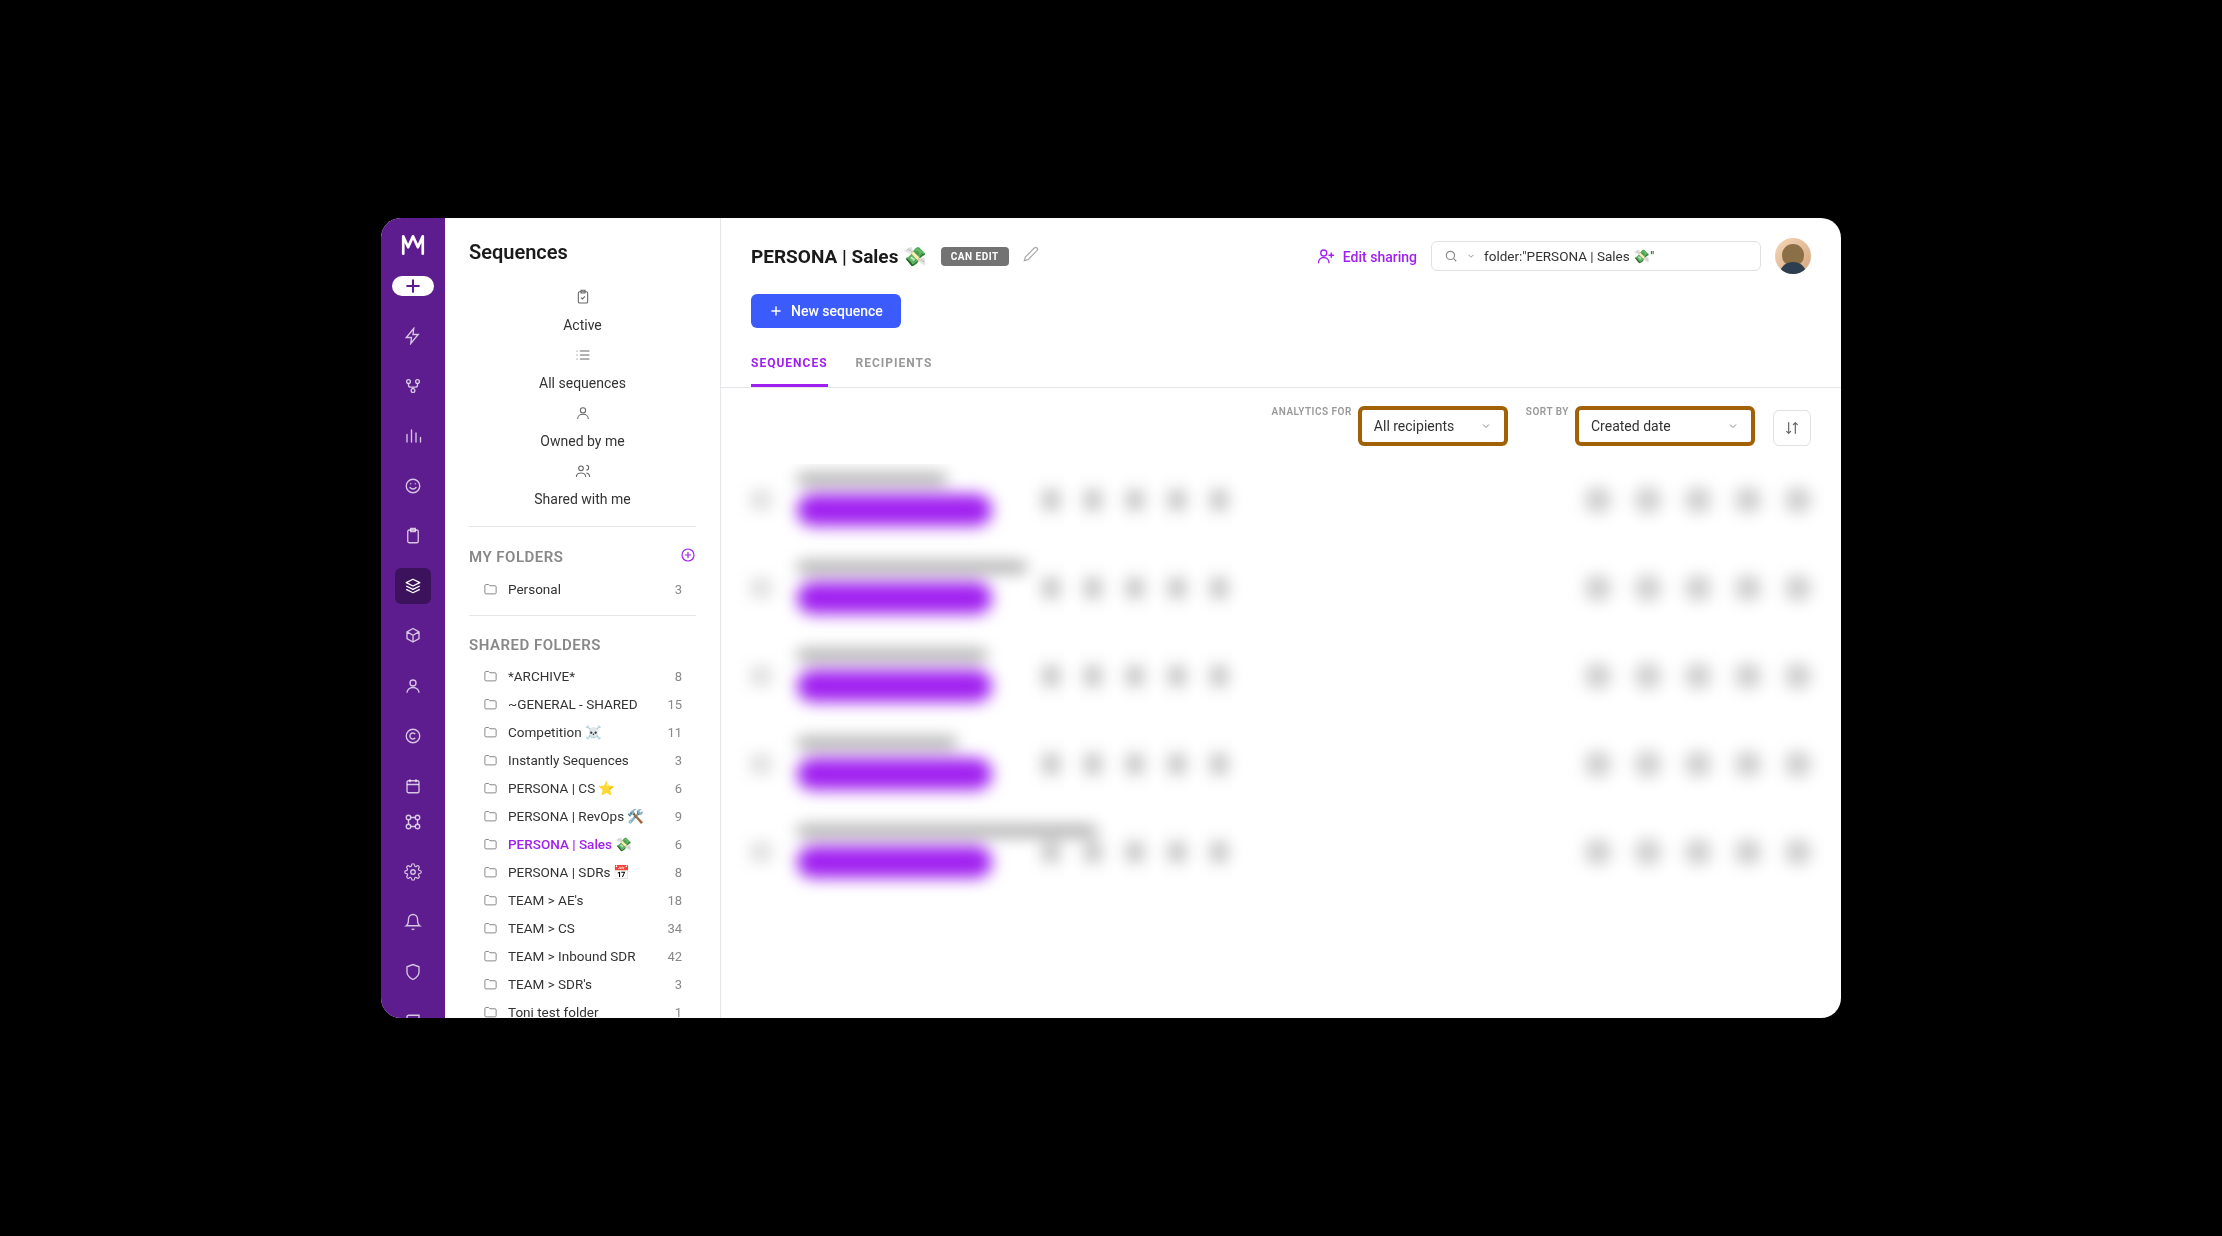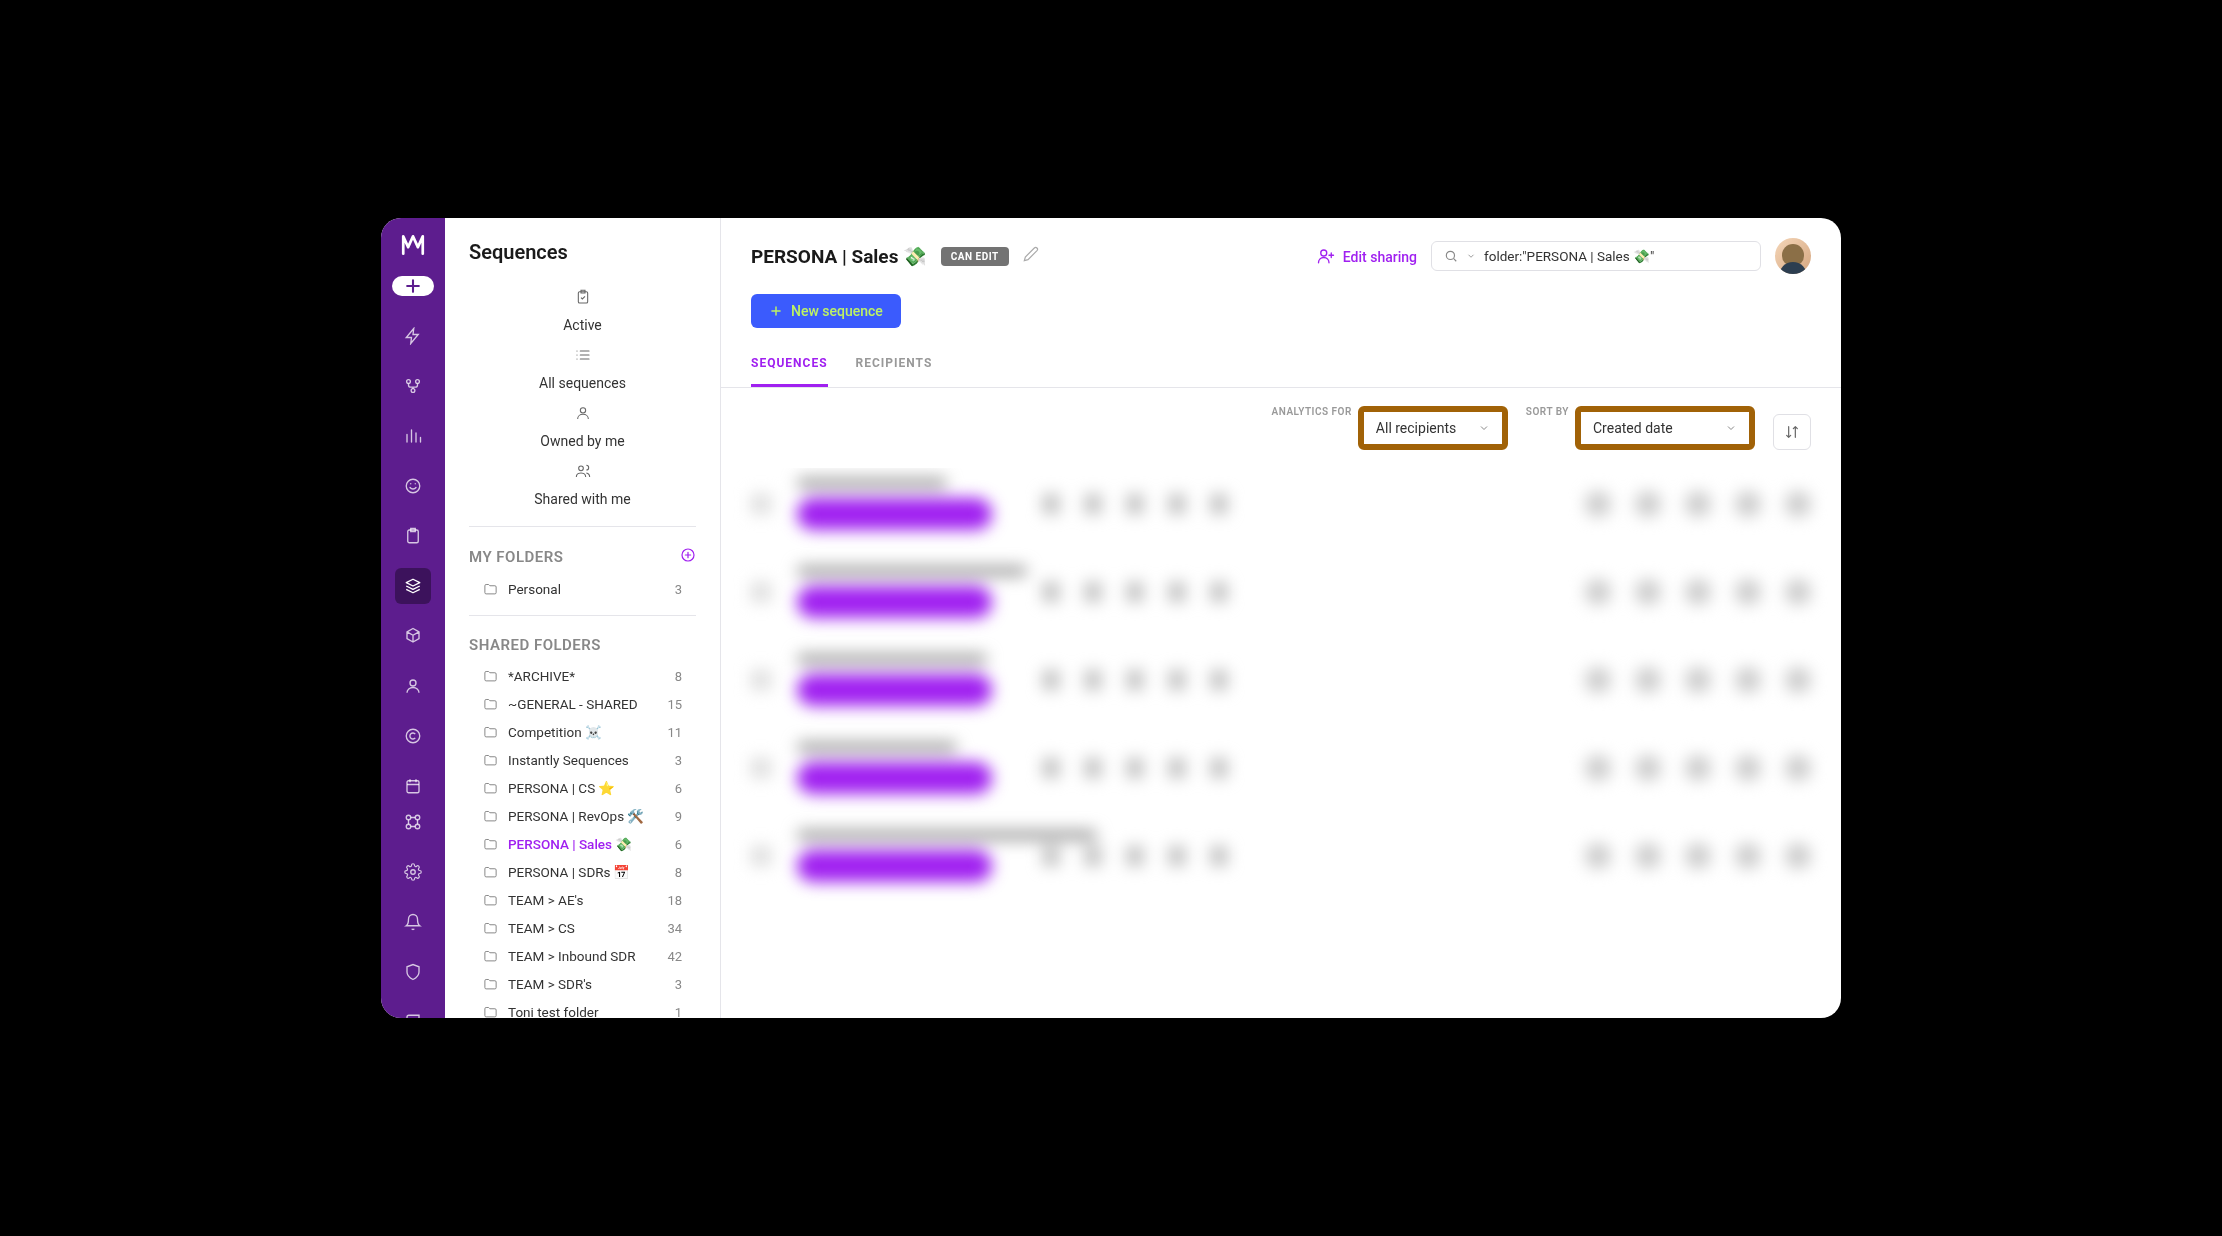--- a/index.html
+++ b/index.html
@@ -43,30 +43,30 @@
 .topbar-spacer { flex: 1; }
 .edit-sharing { display: flex; align-items: flex-end; gap: 8px; color: #A020F0; font-size: 14px; font-weight: 500; cursor: pointer; }
 .search-box { display: flex; align-items: center; border: 1px solid #E0E0E5; border-radius: 6px; padding: 6px 12px; width: 330px; gap: 8px; }
 .search-box svg { color: #888; }
 .search-input { border: none; outline: none; font-size: 13.5px; flex: 1; color: #333; background: transparent; }
 .avatar { width: 36px; height: 36px; border-radius: 50%; background: linear-gradient(135deg, #f5d6b8, #d4a680); display: flex; align-items: center; justify-content: center; overflow: hidden; cursor: pointer; position: relative; }
 .avatar::before { content: ""; position: absolute; width: 22px; height: 22px; background: #8B6F47; border-radius: 50% 50% 45% 45%; top: 6px; }
 .avatar::after { content: ""; position: absolute; width: 28px; height: 14px; background: #2c3e50; border-radius: 14px 14px 0 0; bottom: -2px; }
 
 .subbar { padding: 0 30px; }
-.new-seq-btn { display: inline-flex; align-items: center; gap: 8px; background: #3B5BFD; color: #bef264; border: none; padding: 9px 18px; border-radius: 6px; font-size: 14px; font-weight: 500; cursor: pointer; }
+.new-seq-btn { display: inline-flex; align-items: center; gap: 8px; background: #3B5BFD; color: #ffffff; border: none; padding: 9px 18px; border-radius: 6px; font-size: 14px; font-weight: 500; cursor: pointer; }
 
 .tabs { display: flex; gap: 28px; padding: 28px 30px 0; border-bottom: 1px solid #E5E5EA; }
 .tab { font-size: 12px; font-weight: 700; letter-spacing: 1px; color: #999; padding-bottom: 14px; cursor: pointer; border-bottom: 3px solid transparent; }
 .tab.active { color: #A020F0; border-bottom-color: #A020F0; }
 
 .controls-row { display: flex; justify-content: flex-end; gap: 18px; padding: 18px 30px; align-items: flex-end; }
 .control-group { display: flex; gap: 6px; }
 .control-label { font-size: 10px; font-weight: 600; color: #999; letter-spacing: 0.5px; }
-.select-box { display: flex; align-items: center; justify-content: space-between; border: 6px solid #a16207; border-radius: 6px; padding: 8px 12px; font-size: 14px; color: #333; cursor: pointer; background: #fff; min-width: 150px; }
+.select-box { display: flex; align-items: center; justify-content: space-between; border: 4px solid #a16207; border-radius: 6px; padding: 8px 12px; font-size: 14px; color: #333; cursor: pointer; background: #fff; min-width: 150px; }
 .select-box.wide { min-width: 180px; }
 .sort-icon-btn { border: 1px solid #E0E0E5; border-radius: 6px; padding: 8px 10px; cursor: pointer; background: #fff; color: #666; height: 36px; display: flex; align-items: center; }
 
 
 .content-rows { padding: 10px 30px 30px; display: flex; flex-direction: column; gap: 36px; overflow-y: auto; }
 .blur-row { display: flex; align-items: center; gap: 26px; filter: blur(8px); }
 .blur-row .cb-area { width: 20px; height: 20px; background: #ddd; border-radius: 3px; flex-shrink: 0; }
 .blur-row .title-area { display: flex; flex-direction: column; gap: 10px; width: 220px; flex-shrink: 0; }
 .blur-row .title-line { height: 10px; background: #999; border-radius: 5px; width: 150px; }
 .blur-row .pill { height: 32px; background: #A020F0; border-radius: 16px; width: 195px; }

